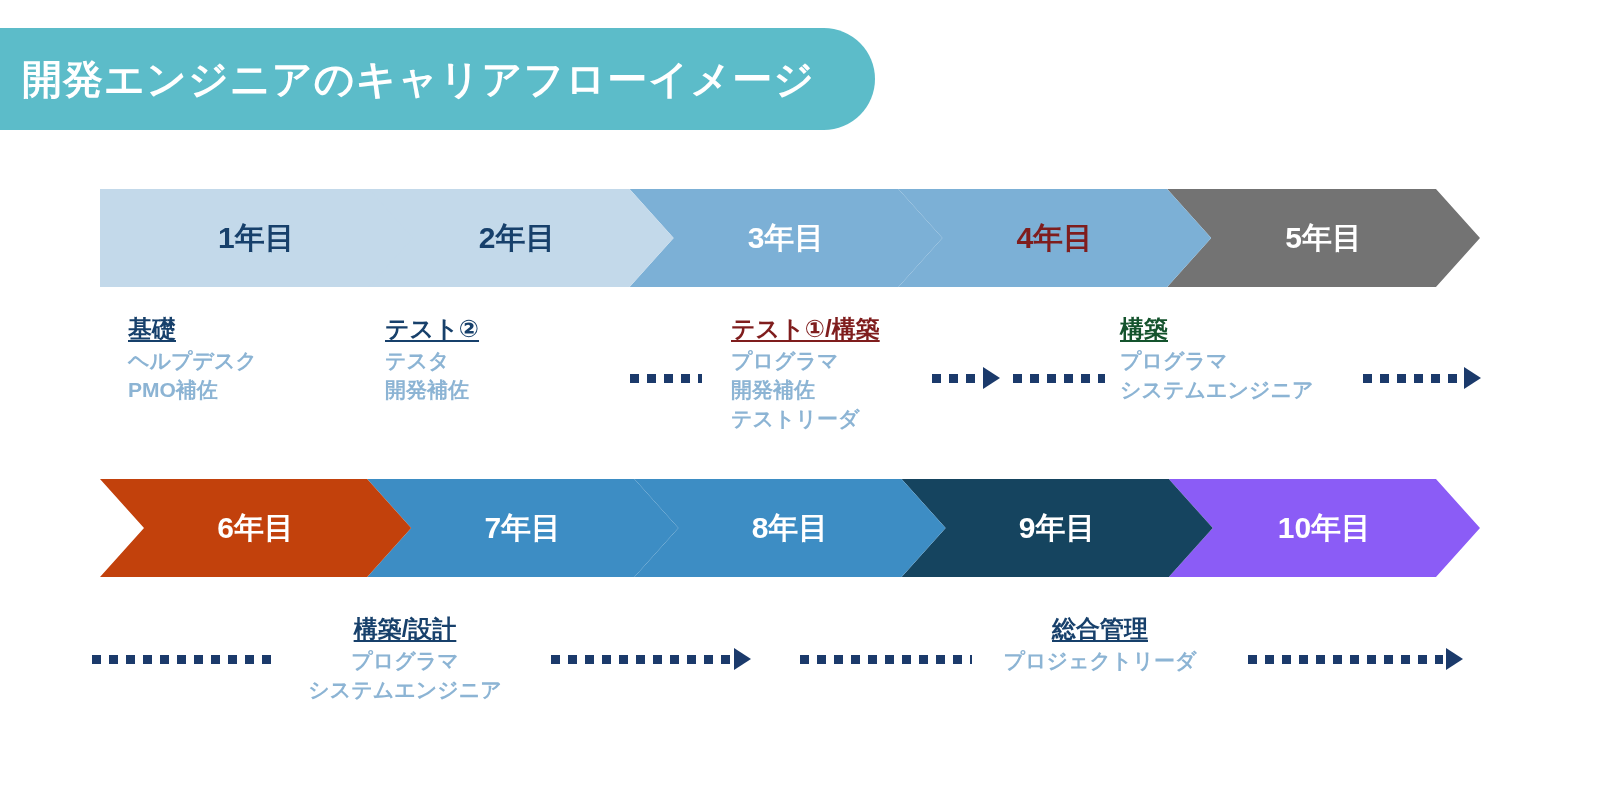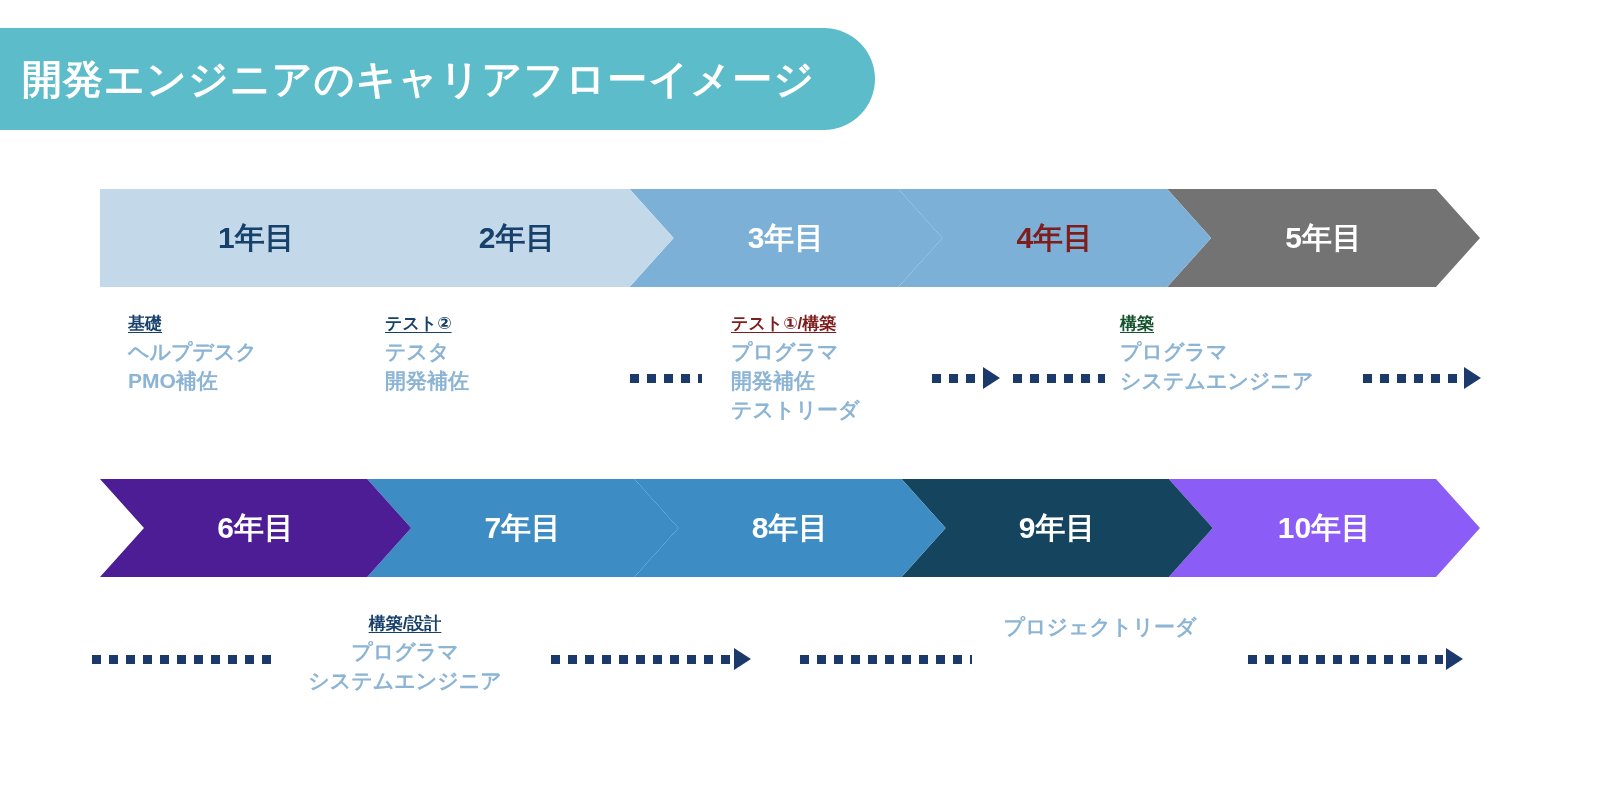--- a/index.html
+++ b/index.html
@@ -69,21 +69,21 @@
   .shape-notch-left {
     clip-path: polygon(0 0, calc(100% - 44px) 0, 100% 50%, calc(100% - 44px) 100%, 0 100%, 44px 50%);
   }
 
   
   .label-group {
     position: absolute;
     white-space: nowrap;
   }
   .label-group .lg-head {
-    font-size: 17px;
+    font-size: 24px;
     font-weight: 700;
     color: #17406b;
     text-decoration: underline;
     text-underline-offset: 3px;
     line-height: 1.30;
     margin-bottom: 3px;
   }
   .label-group .lg-item {
     font-size: 21px;
     font-weight: 700;
@@ -134,21 +134,21 @@
       <span class="chev-label" style="color: rgb(255, 255, 255);">3年目</span>
     </div>
     <div class="chevron shape-notch-left" style="left: 806.4px; width: 312.8px; background: rgb(124, 176, 214); z-index: 2;">
       <span class="chev-label" style="color: #7f1d1d;">4年目</span>
     </div>
     <div class="chevron shape-notch-left" style="left: 1075.2px; width: 312.8px; background: #737373; z-index: 1;">
       <span class="chev-label" style="color: rgb(255, 255, 255);">5年目</span>
     </div>
   </div>
 <div class="chevron-row" id="chevron-row-2">
-    <div class="chevron shape-notch-left" style="left: 0px; width: 311.2px; background: #4c1d95; z-index: 5; align-items: center;">
+    <div class="chevron shape-notch-left" style="left: 0px; width: 311.2px; background: #c2410c; z-index: 5; align-items: center;">
       <span class="chev-label" style="color: rgb(255, 255, 255);">6年目</span>
     </div>
     <div class="chevron shape-notch-left" style="left: 267.2px; width: 311.2px; background: rgb(61, 141, 196); z-index: 4;">
       <span class="chev-label" style="color: rgb(255, 255, 255);">7年目</span>
     </div>
     <div class="chevron shape-notch-left" style="left: 534.4px; width: 311.2px; background: rgb(61, 141, 196); z-index: 3;">
       <span class="chev-label" style="color: rgb(255, 255, 255);">8年目</span>
     </div>
     <div class="chevron shape-notch-left" style="left: 801.6px; width: 311.2px; background: rgb(21, 68, 95); z-index: 2;">
       <span class="chev-label" style="color: rgb(255, 255, 255);">9年目</span>
@@ -179,20 +179,21 @@
       <div class="lg-head" style="color: #14532d;">構築</div>
       <div class="lg-item" style="color: rgb(140, 180, 212);">プログラマ</div>
       <div class="lg-item" style="color: rgb(140, 180, 212);">システムエンジニア</div>
     </div>
     <div class="label-group align-center" style="left: 405px; top: 613px;">
       <div class="lg-head" style="color: rgb(23, 64, 107);">構築/設計</div>
       <div class="lg-item" style="color: rgb(140, 180, 212);">プログラマ</div>
       <div class="lg-item" style="color: rgb(140, 180, 212);">システムエンジニア</div>
     </div>
     <div class="label-group align-center" style="left: 1100px; top: 613px;">
+      <div class="lg-head" style="color: rgb(23, 64, 107);">総合管理</div>
       <div class="lg-item" style="color: rgb(140, 180, 212);">プロジェクトリーダ</div>
     </div>
   </div>
 <div id="connectors-layer">
     <div class="connector no-head" style="left: 630px; top: 371px; width: 72px;">
       <div class="dots" style="background-image: linear-gradient(to right, rgb(27, 58, 107) 0px, rgb(27, 58, 107) 9px, transparent 9px, transparent 17px);"></div>
     </div>
     <div class="connector" style="left: 932px; top: 371px; width: 68px;">
       <div class="dots" style="background-image: linear-gradient(to right, rgb(27, 58, 107) 0px, rgb(27, 58, 107) 9px, transparent 9px, transparent 17px);"></div>
       <div class="arrow-head" style="border-left-color: rgb(27, 58, 107);"></div>

